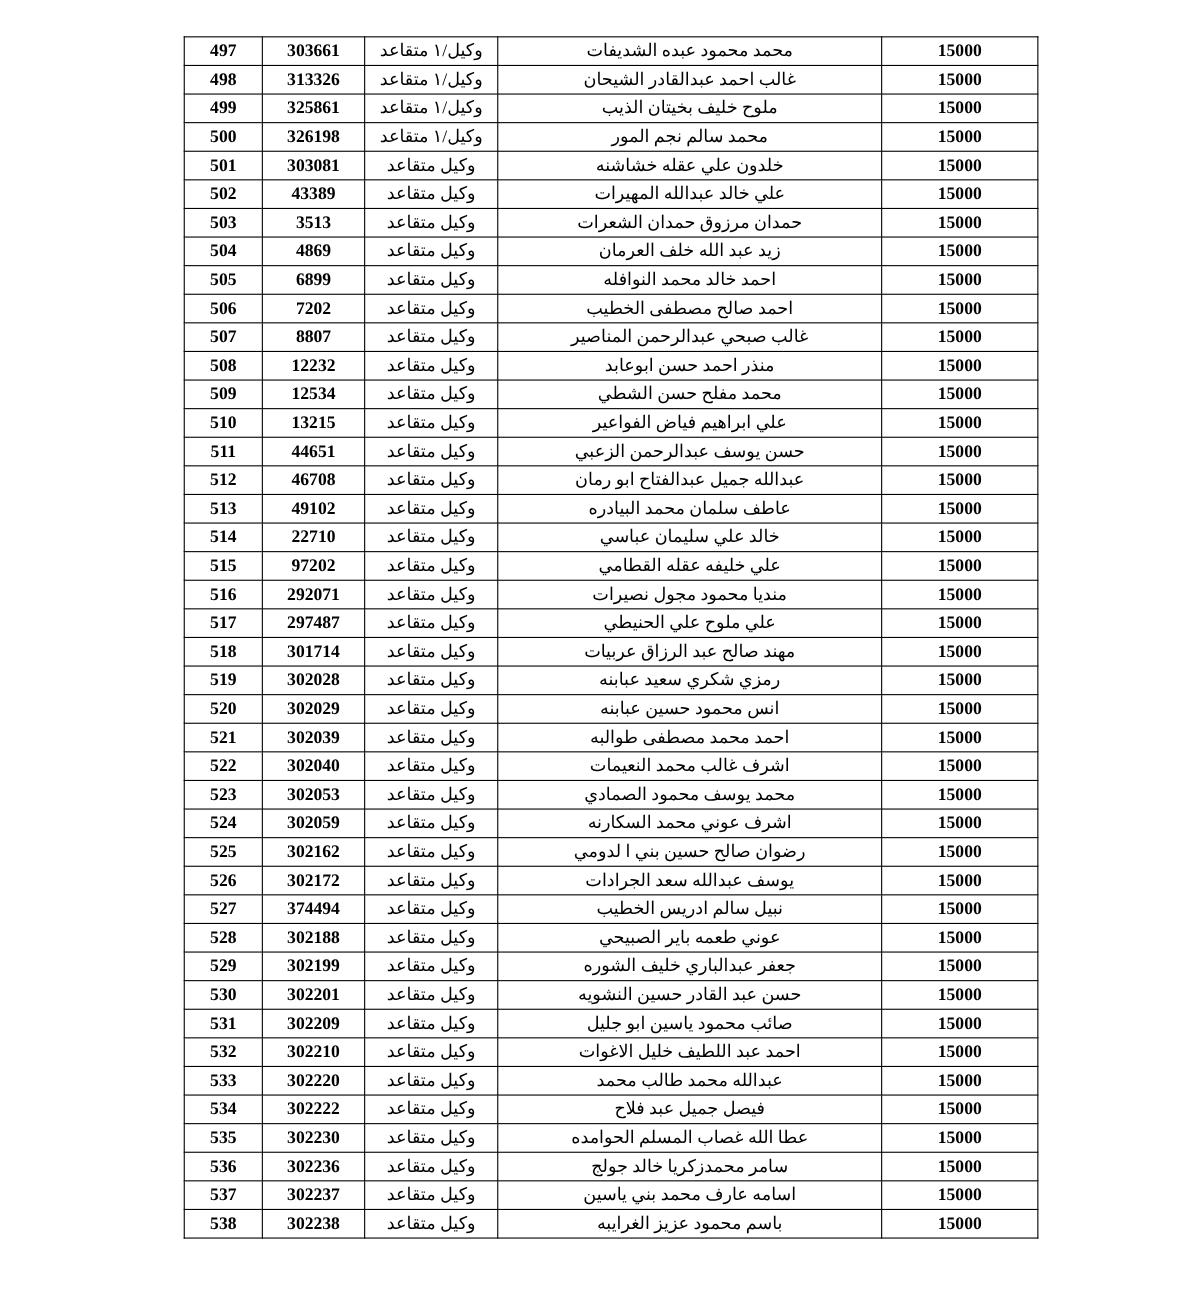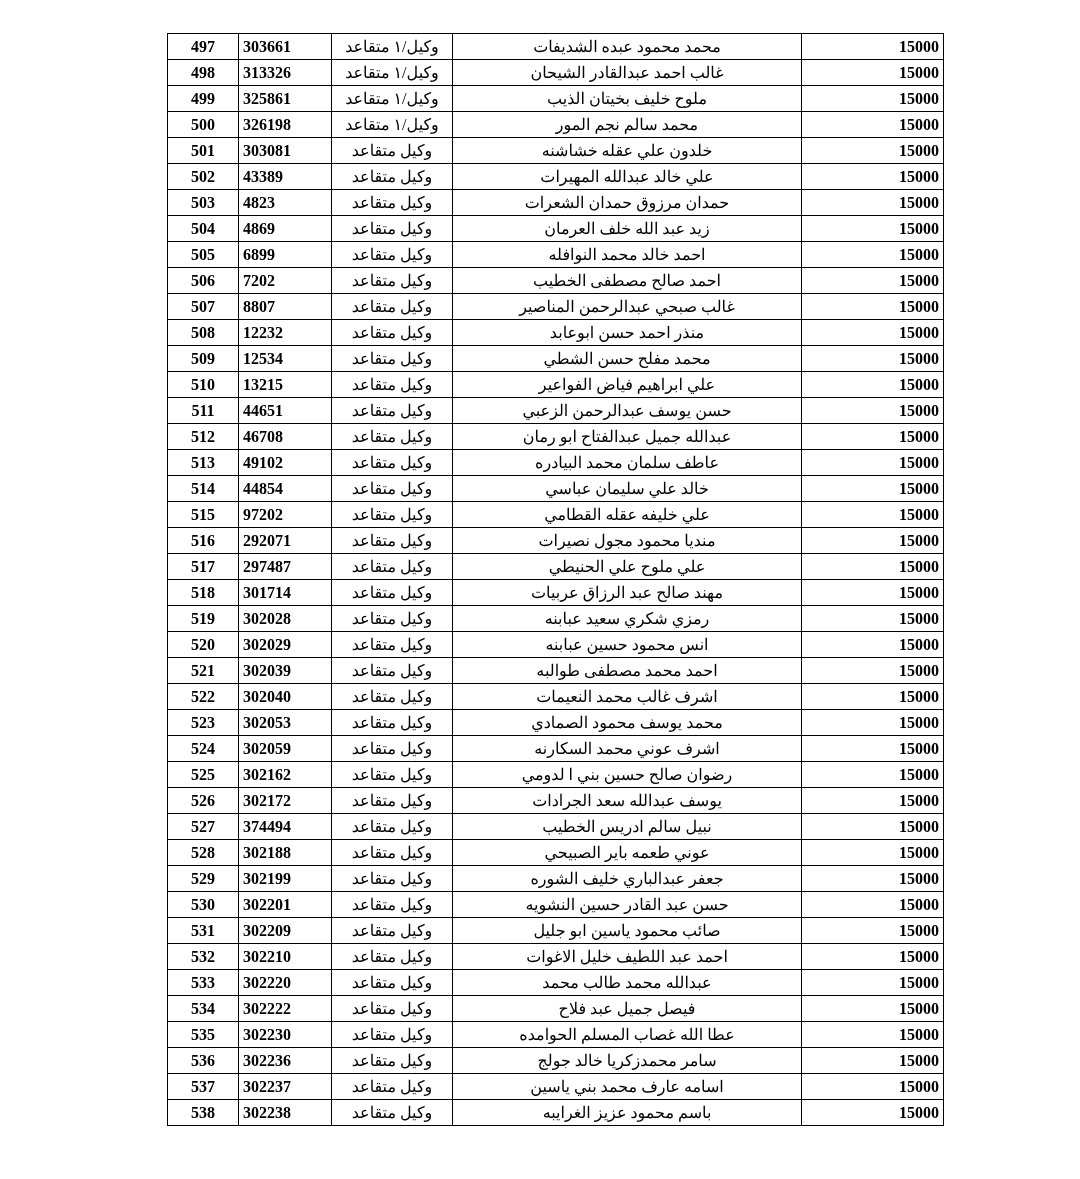--- a/index.html
+++ b/index.html
@@ -46,37 +46,38 @@
   }
   td.c-seq {
     width: 62px;
     text-align: center;
     font-weight: bold;
     font-family: "Liberation Serif", serif;
     margin-top: 20px;
   }
   td.c-id {
     width: 84px;
-    text-align: left;
+    text-align: center;
     font-weight: bold;
   }
   td.c-rank {
     width: 112px;
     text-align: center;
     font-weight: normal;
     font-size: 15px;
   }
   td.c-name {
     width: 340px;
     text-align: center;
     font-weight: normal;
     font-size: 16px;
   }
   td.c-amount {
     width: 133px;
+    text-align: center;
     font-weight: bold;
   }
 </style>
 </head>
 <body>
 
 <div class="page">
   <div class="table-wrap">
     <table class="roster">
       <tbody id="table-body">
@@ -119,21 +120,21 @@
             <td class="c-amount">15000</td>
             <td class="c-name">علي خالد عبدالله المهيرات</td>
             <td class="c-rank">وكيل متقاعد</td>
             <td class="c-id">43389</td>
             <td class="c-seq">502</td>
           </tr>
           <tr>
             <td class="c-amount">15000</td>
             <td class="c-name">حمدان مرزوق حمدان الشعرات</td>
             <td class="c-rank">وكيل متقاعد</td>
-            <td class="c-id">4823</td>
+            <td class="c-id">3513</td>
             <td class="c-seq">503</td>
           </tr>
           <tr>
             <td class="c-amount">15000</td>
             <td class="c-name">زيد عبد الله خلف العرمان</td>
             <td class="c-rank">وكيل متقاعد</td>
             <td class="c-id">4869</td>
             <td class="c-seq">504</td>
           </tr>
           <tr>
@@ -196,21 +197,21 @@
             <td class="c-amount">15000</td>
             <td class="c-name">عاطف سلمان محمد البيادره</td>
             <td class="c-rank">وكيل متقاعد</td>
             <td class="c-id">49102</td>
             <td class="c-seq">513</td>
           </tr>
           <tr>
             <td class="c-amount">15000</td>
             <td class="c-name">خالد علي سليمان عباسي</td>
             <td class="c-rank">وكيل متقاعد</td>
-            <td class="c-id">44854</td>
+            <td class="c-id">22710</td>
             <td class="c-seq">514</td>
           </tr>
           <tr>
             <td class="c-amount">15000</td>
             <td class="c-name">علي خليفه عقله القطامي</td>
             <td class="c-rank">وكيل متقاعد</td>
             <td class="c-id">97202</td>
             <td class="c-seq">515</td>
           </tr>
           <tr>

